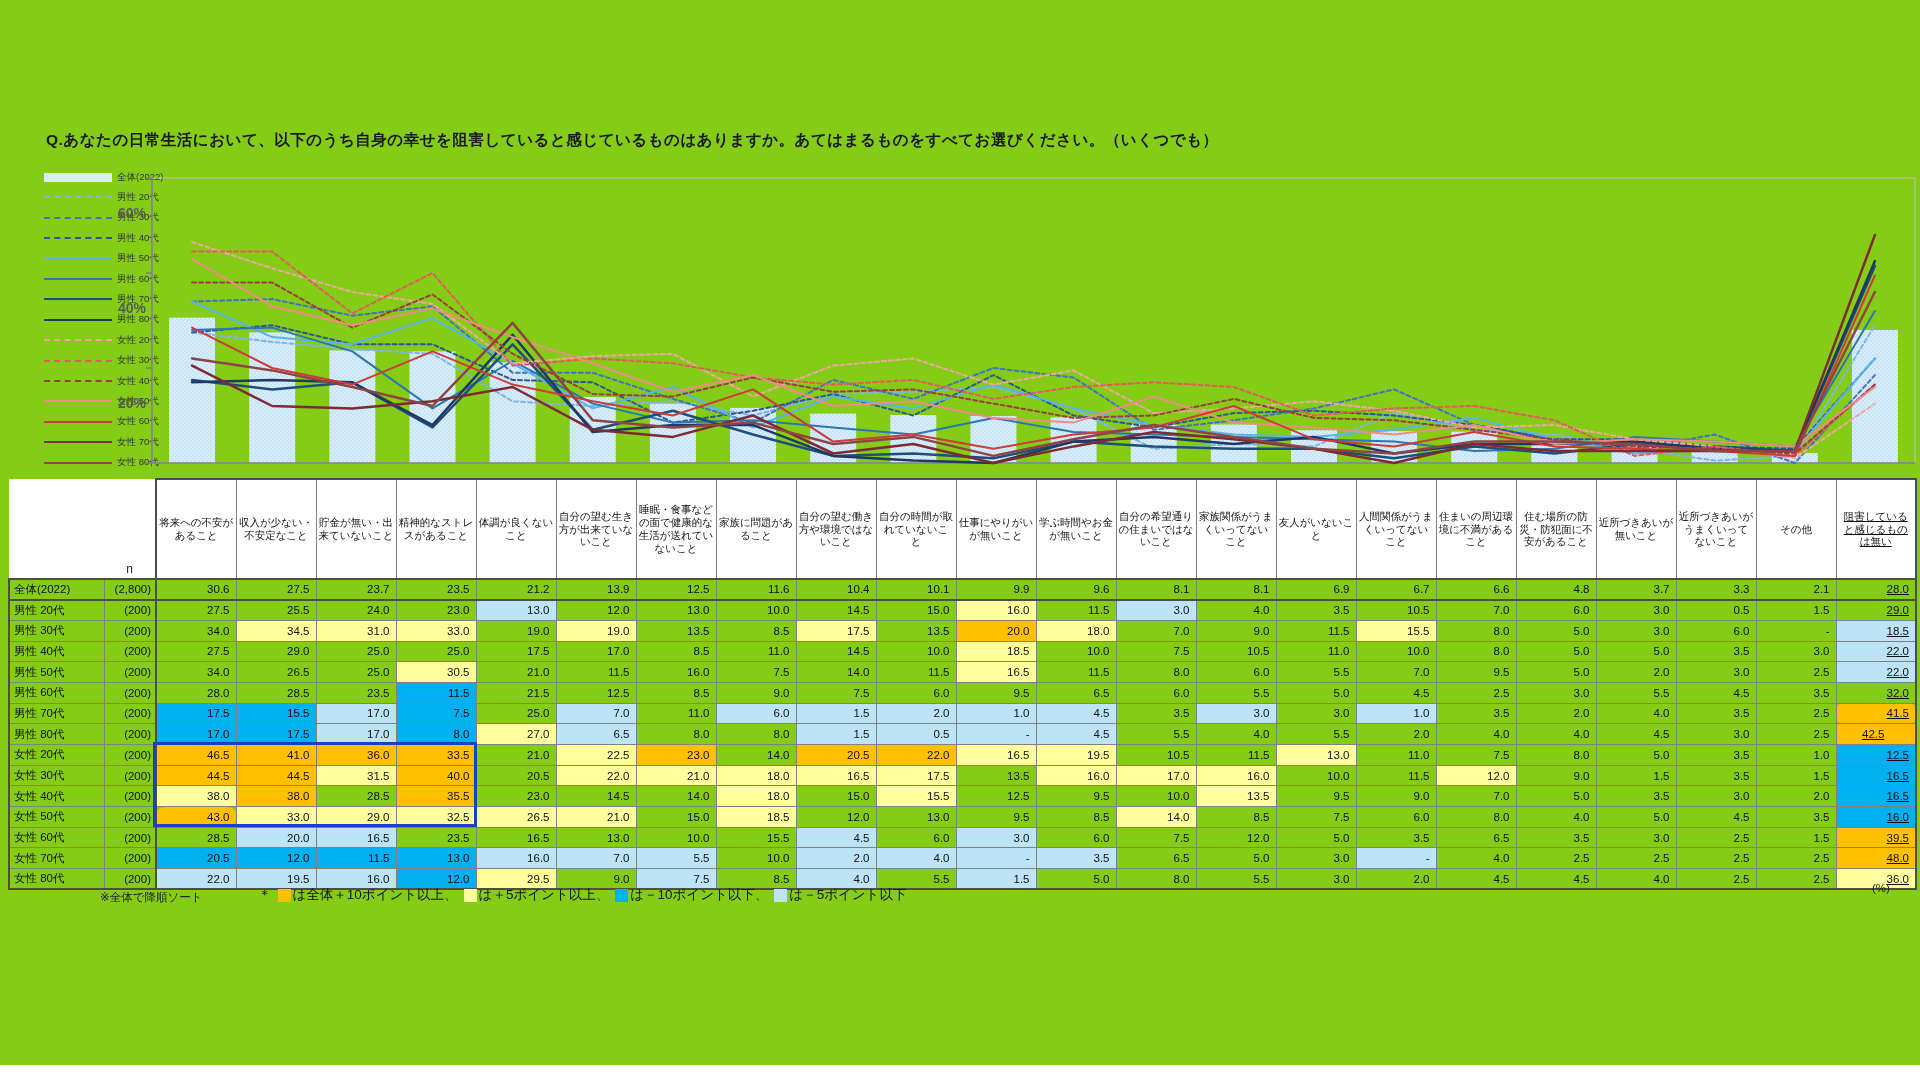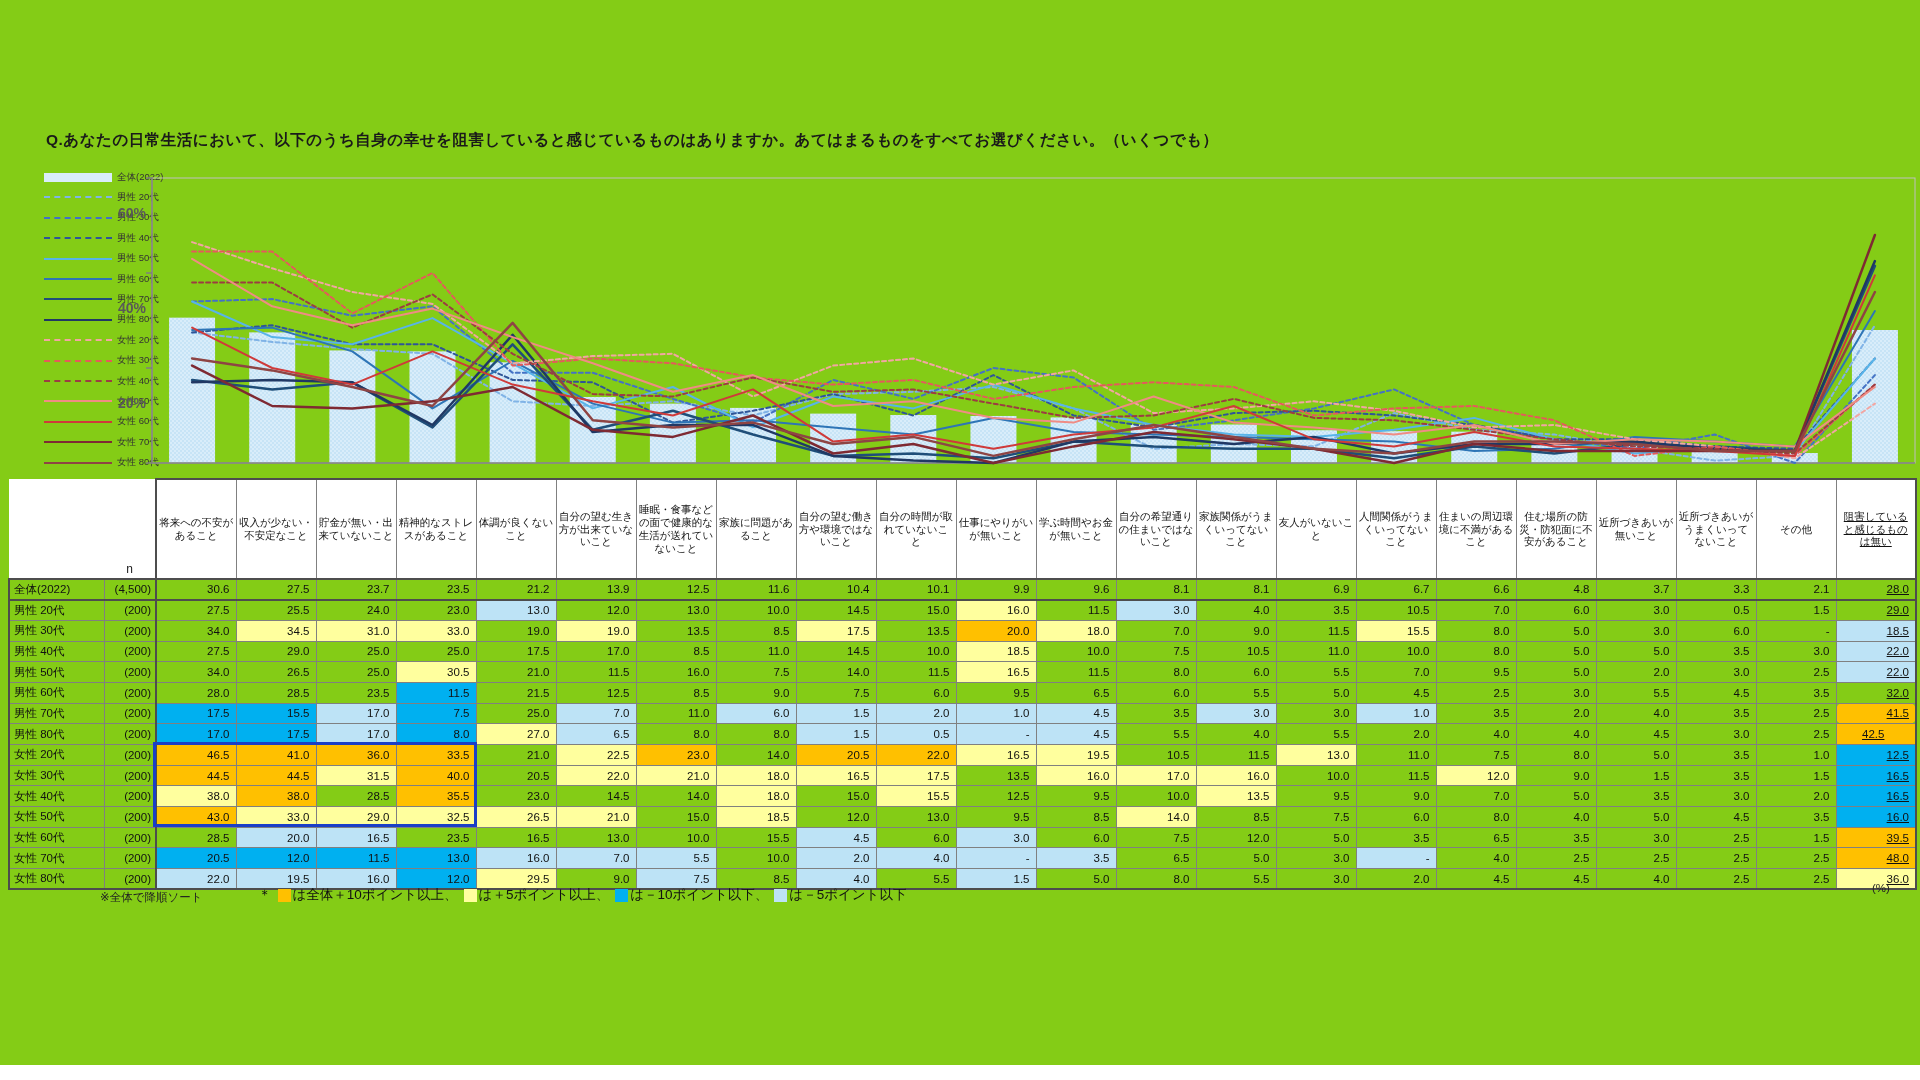--- a/index.html
+++ b/index.html
@@ -188,21 +188,21 @@
           <td class="hd frameT" style="width: 80px;">人間関係がうまくいってないこと</td>
           <td class="hd frameT" style="width: 80px;">住まいの周辺環境に不満があること</td>
           <td class="hd frameT" style="width: 80px;">住む場所の防災・防犯面に不安があること</td>
           <td class="hd frameT" style="width: 80px;">近所づきあいが無いこと</td>
           <td class="hd frameT" style="width: 80px;">近所づきあいがうまくいってないこと</td>
           <td class="hd frameT" style="width: 80px;">その他</td>
           <td class="hd frameT frameR" style="width: 80px;">阻害していると感じるものは無い</td>
         </tr>
         <tr class="body overall">
           <td class="rlabel frameL frameT">全体(2022)</td>
-          <td class="ncell frameT">(4,500)</td>
+          <td class="ncell frameT">(2,800)</td>
           <td class="val thickL frameT">30.6</td>
           <td class="val frameT">27.5</td>
           <td class="val frameT">23.7</td>
           <td class="val frameT">23.5</td>
           <td class="val frameT">21.2</td>
           <td class="val frameT">13.9</td>
           <td class="val frameT">12.5</td>
           <td class="val frameT">11.6</td>
           <td class="val frameT">10.4</td>
           <td class="val frameT">10.1</td>
@@ -475,21 +475,21 @@
           <td class="val">7.0</td>
           <td class="val">5.0</td>
           <td class="val">3.5</td>
           <td class="val">3.0</td>
           <td class="val">2.0</td>
           <td class="val frameR" style="background: rgb(0, 176, 240);">16.5</td>
         </tr>
         <tr class="body">
           <td class="rlabel frameL">女性 50代</td>
           <td class="ncell">(200)</td>
-          <td class="val thickL" style="background: rgb(255, 192, 0);">43.0</td>
+          <td class="val thickL" style="background: rgb(255, 192, 0); border-radius: 8px;">43.0</td>
           <td class="val" style="background: rgb(255, 255, 158);">33.0</td>
           <td class="val" style="background: rgb(255, 255, 158);">29.0</td>
           <td class="val" style="background: rgb(255, 255, 158);">32.5</td>
           <td class="val" style="background: rgb(255, 255, 158);">26.5</td>
           <td class="val" style="background: rgb(255, 255, 158);">21.0</td>
           <td class="val">15.0</td>
           <td class="val" style="background: rgb(255, 255, 158);">18.5</td>
           <td class="val">12.0</td>
           <td class="val">13.0</td>
           <td class="val">9.5</td>

